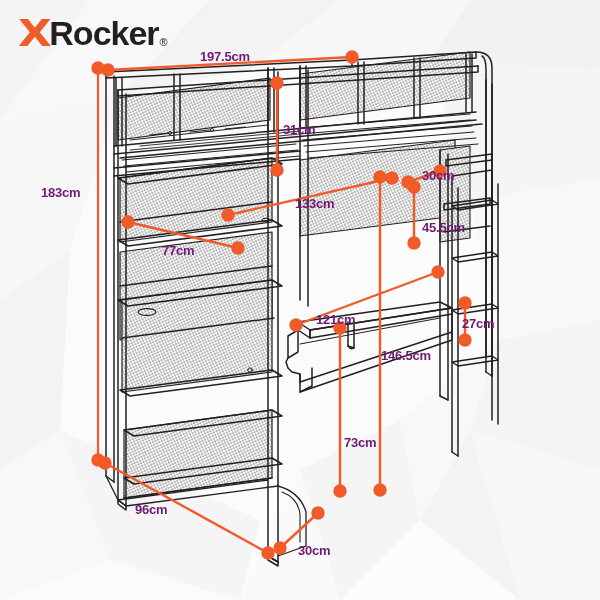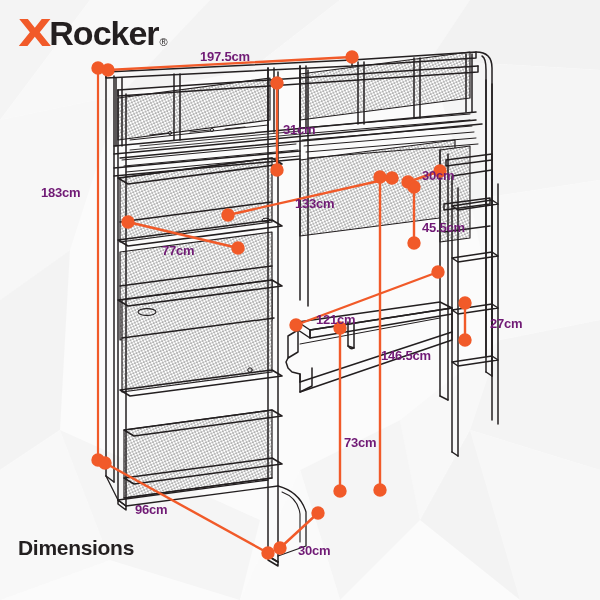--- a/index.html
+++ b/index.html
@@ -268,31 +268,30 @@
         <circle cx="318" cy="513" r="5.5"></circle>
     </g>
   </svg>
 
   <div class="logo">
     <span class="logo-x">X</span>
     <span class="logo-word">Rocker</span>
     <span class="logo-reg">®</span>
   </div>
 
-  <div class="title">Dimensions</div>
 
   <div id="labels">
       <div class="dimlabel" style="left: 200px; top: 49px;">197.5cm</div>
       <div class="dimlabel" style="left: 41px; top: 173px; margin-top: 12px;">183cm</div>
       <div class="dimlabel" style="left: 283px; top: 122px;">31cm</div>
       <div class="dimlabel" style="left: 295px; top: 196px;">133cm</div>
       <div class="dimlabel" style="left: 422px; top: 168px;">30cm</div>
       <div class="dimlabel" style="left: 422px; top: 207px; margin-top: 13px;">45.5cm</div>
       <div class="dimlabel" style="left: 162px; top: 243px;">77cm</div>
       <div class="dimlabel" style="left: 316px; top: 285px; margin-top: 27px;">121cm</div>
       <div class="dimlabel" style="left: 381px; top: 348px; text-align: center;">146.5cm</div>
       <div class="dimlabel" style="left: 344px; top: 435px; text-align: center;">73cm</div>
-      <div class="dimlabel" style="left: 490px; top: 316px;">27cm</div>
+      <div class="dimlabel" style="left: 462px; top: 316px;">27cm</div>
       <div class="dimlabel" style="left: 135px; top: 502px;">96cm</div>
       <div class="dimlabel" style="left: 298px; top: 543px;">30cm</div>
     </div>
 
 </div>
 
 </body></html>

